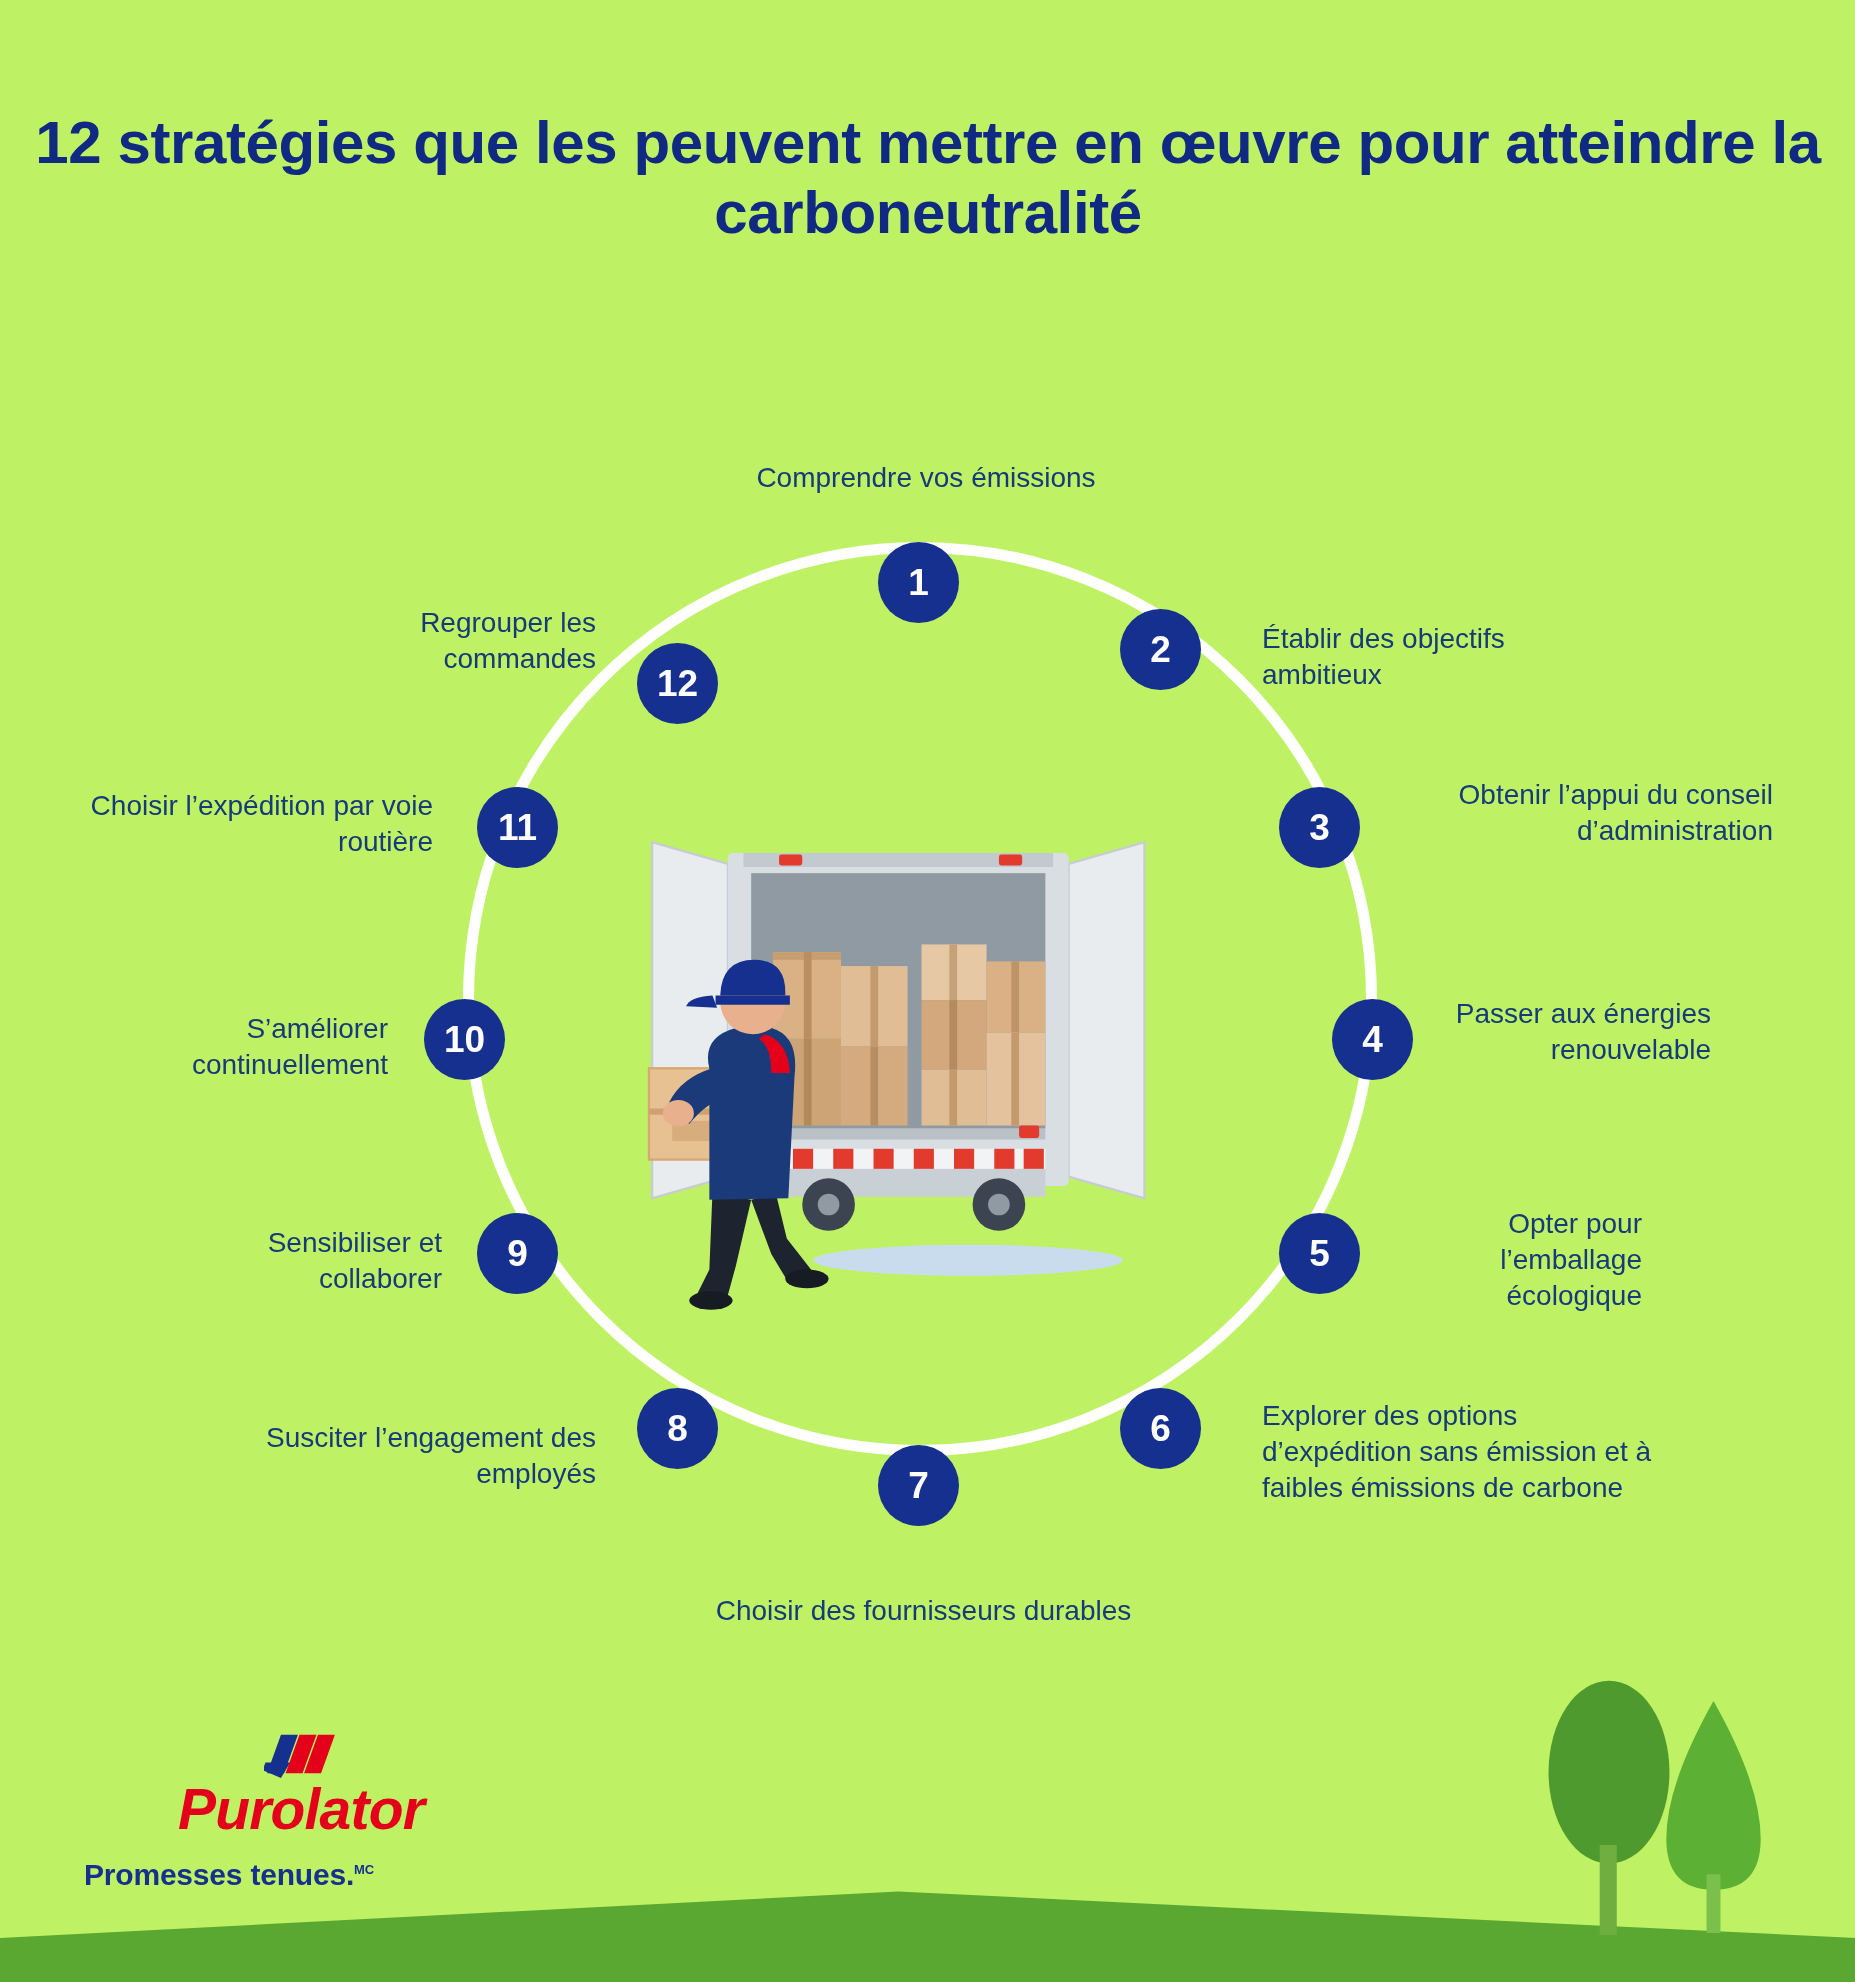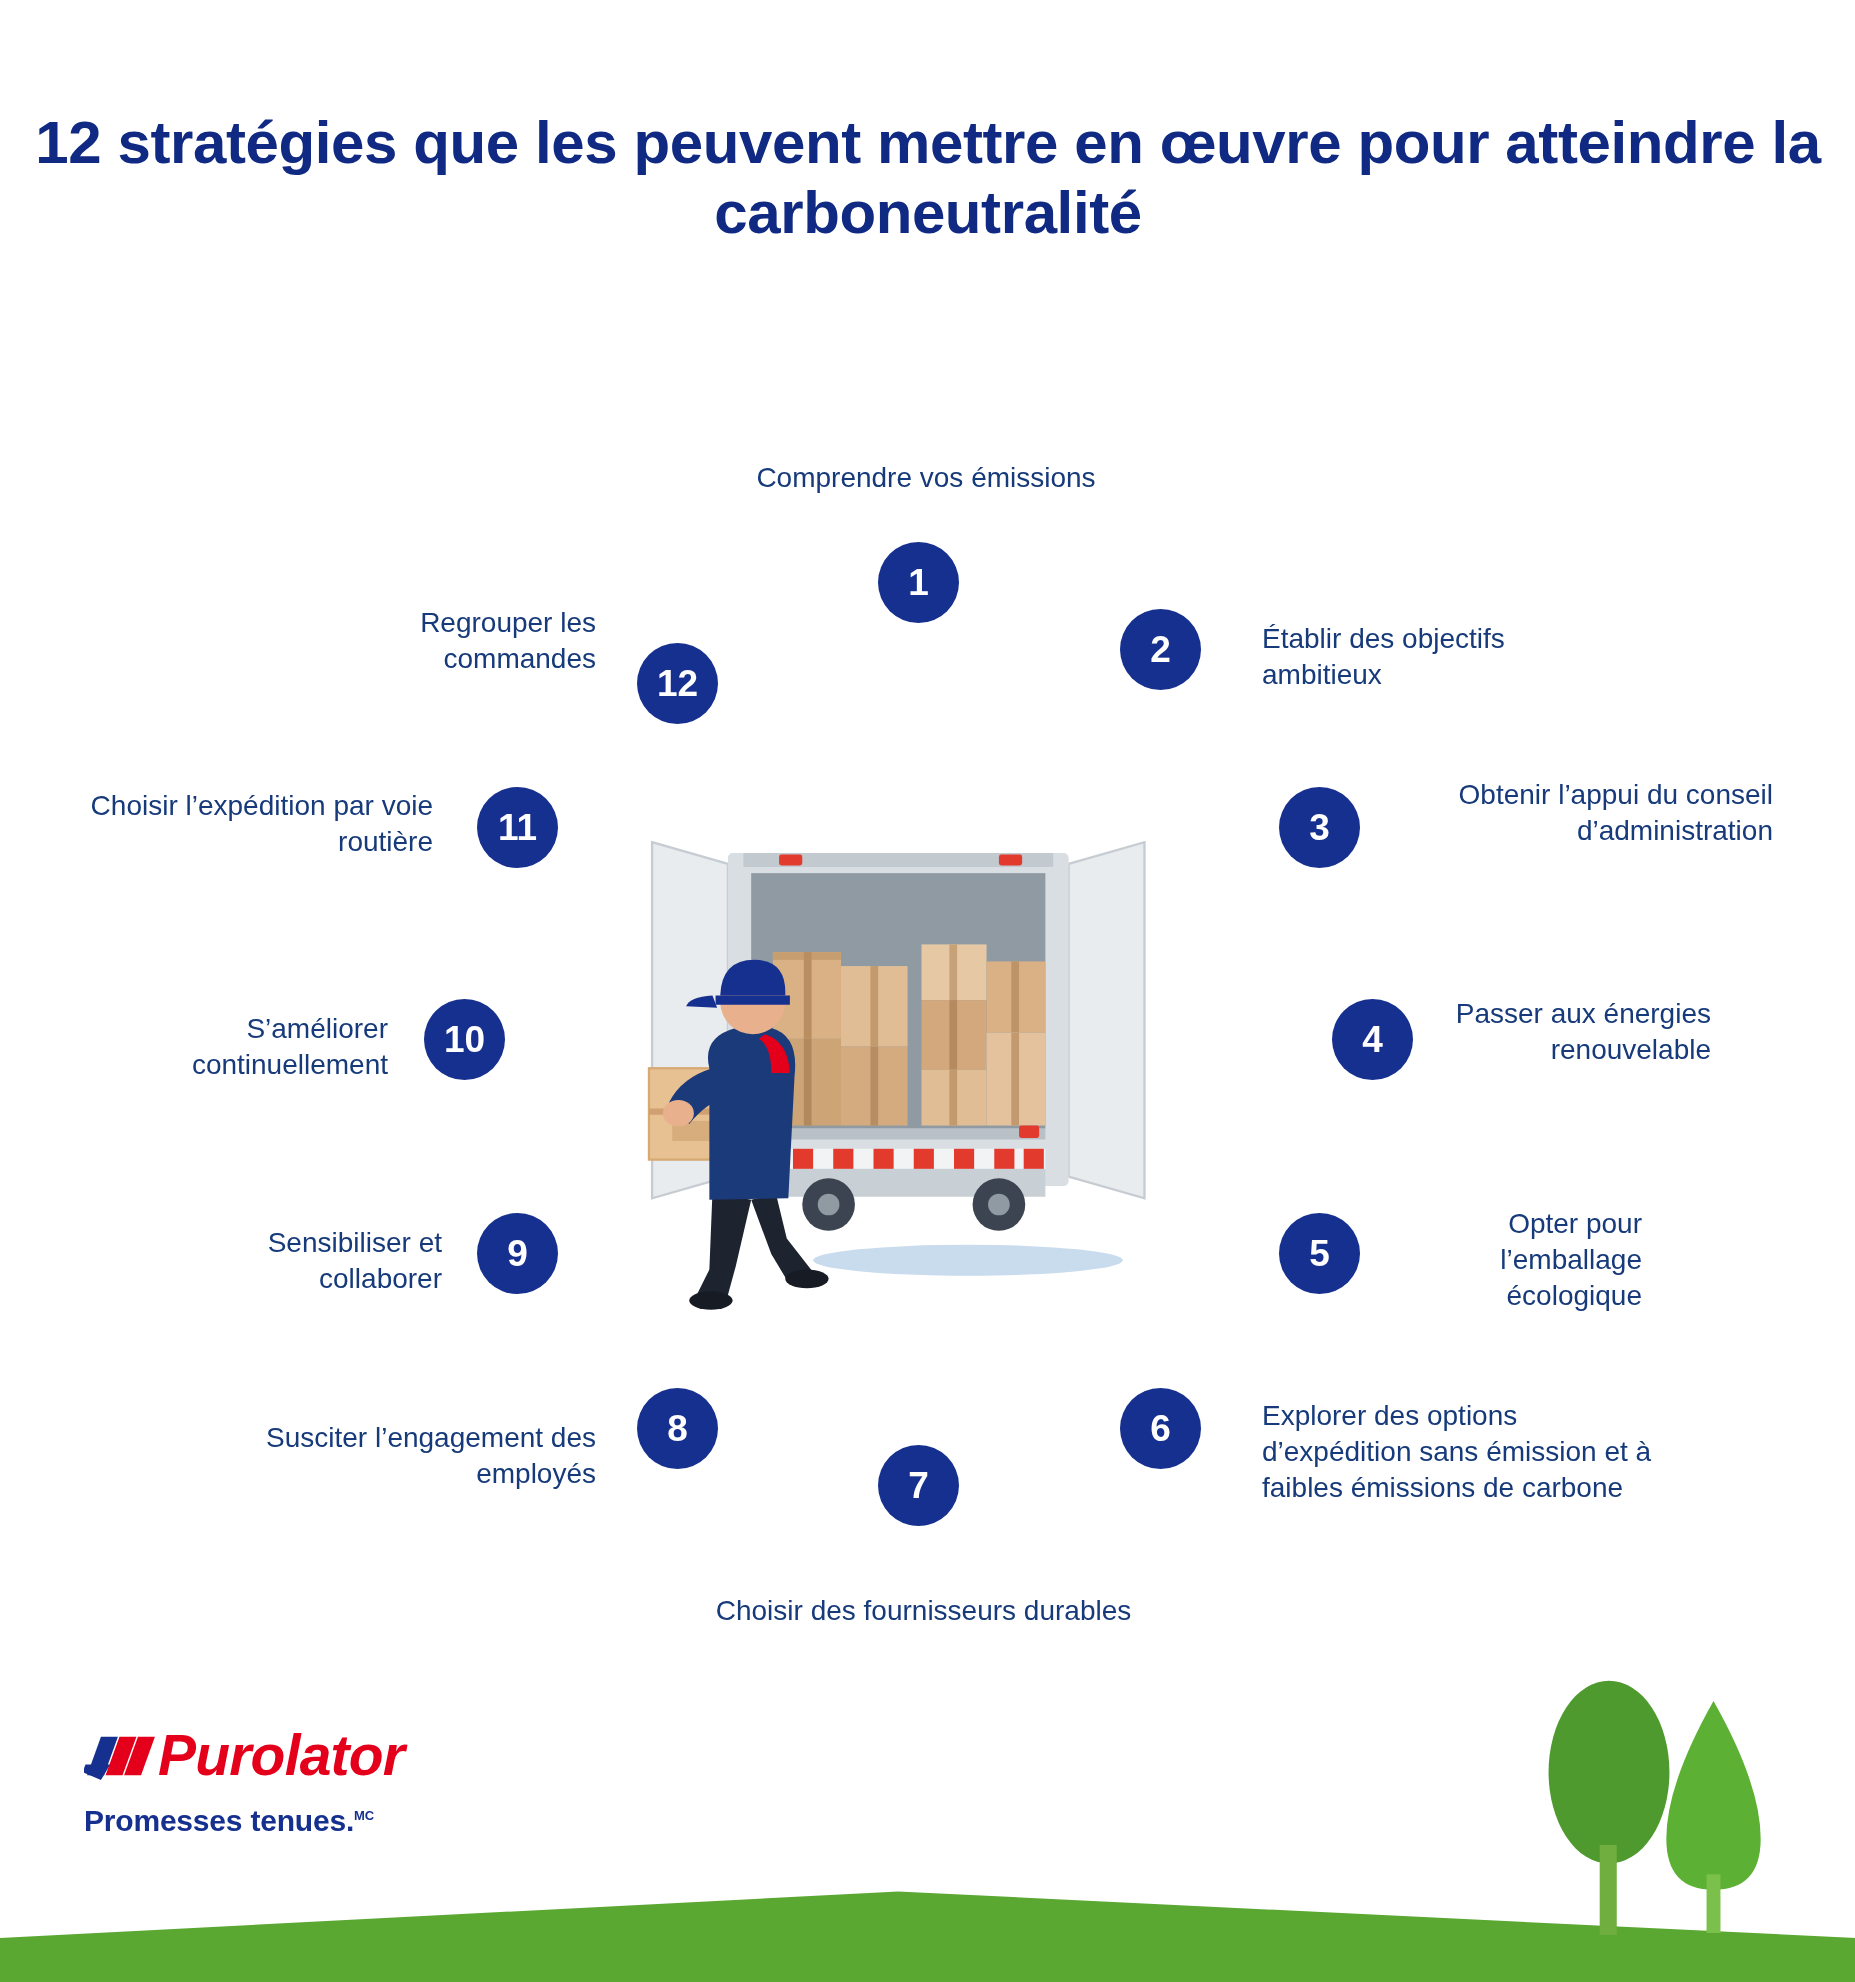--- a/index.html
+++ b/index.html
@@ -10,21 +10,21 @@
     width: 1856px;
     height: 1983px;
     background: #e3f1fb;
     font-family: "Liberation Sans", sans-serif;
     overflow: hidden;
     position: relative;
   }
   #stage {
     position: absolute;
     inset: 0;
-    background: #ffffff;
+    background: #bef264;
   }
 
   
   .title {
     position: absolute;
     top: 108px;
     left: 0;
     width: 1856px;
     text-align: center;
     color: #102a83;
@@ -118,21 +118,21 @@
     margin-top: 20px;
     font-size: 30px;
     font-weight: bold;
     color: #16308f;
     letter-spacing: -0.2px;
   }
   .logo-tag sup {
     font-size: 13px;
     vertical-align: super;
   }
-  .logo-row { display: flex; align-items: center; }
+  .logo-row { display: flex; align-items: center; flex-direction: column; }
 </style>
 </head>
 <body>
 
 <div id="stage">
 
   <div class="title">12 stratégies que les peuvent mettre en œuvre pour atteindre la carboneutralité</div>
 
   <div class="ring"></div>
 

